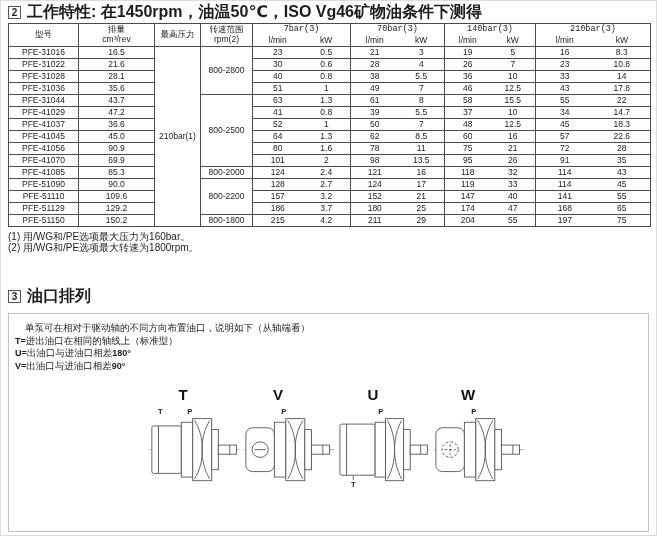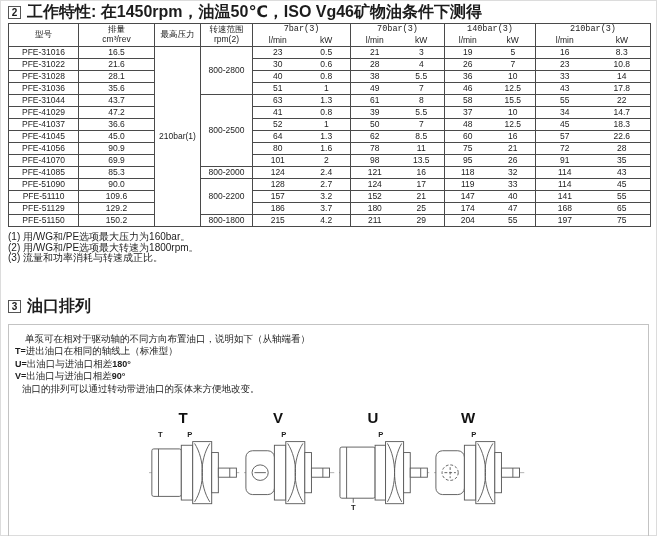--- a/index.html
+++ b/index.html
@@ -300,35 +300,33 @@
           <td class="kw">55</td>
           <td class="lm">197</td>
           <td class="kw">75</td>
         </tr>
       </tbody>
     </table>
 
   <div class="footnotes">
     <div class="footnote">(1) 用/WG和/PE选项最大压力为160bar。</div>
     <div class="footnote">(2) 用/WG和/PE选项最大转速为1800rpm。</div>
-    <div class="footnote">(3) 流量和功率消耗与转速成正比。</div>
   </div>
 
   <div class="sec-header sec3-header">
     <span class="num-box">3</span>
     <span class="sec-title">油口排列</span>
   </div>
 
   <div class="panel">
     <div class="panel-text">
       <div class="intro">单泵可在相对于驱动轴的不同方向布置油口，说明如下（从轴端看）</div>
       <div class="pline"><b>T=</b><span>进出油口在相同的轴线上（标准型）</span><b></b></div>
       <div class="pline"><b>U=</b><span>出油口与进油口相差</span><b>180°</b></div>
       <div class="pline"><b>V=</b><span>出油口与进油口相差</span><b>90°</b></div>
-      <div class="note">油口的排列可以通过转动带进油口的泵体来方便地改变。</div>
     </div>
 
     <div class="pumps">
 
       <div class="pump">
         <div class="pump-letter">T</div>
         <svg width="95" height="84" viewBox="0 0 100 92" preserveAspectRatio="none">
           <line class="cl" x1="0" y1="50" x2="96" y2="50"></line>
           <rect class="ln fillw" x="3" y="24" width="31" height="52" rx="2"></rect>
           <line class="ln" x1="10" y1="24" x2="10" y2="76"></line>

